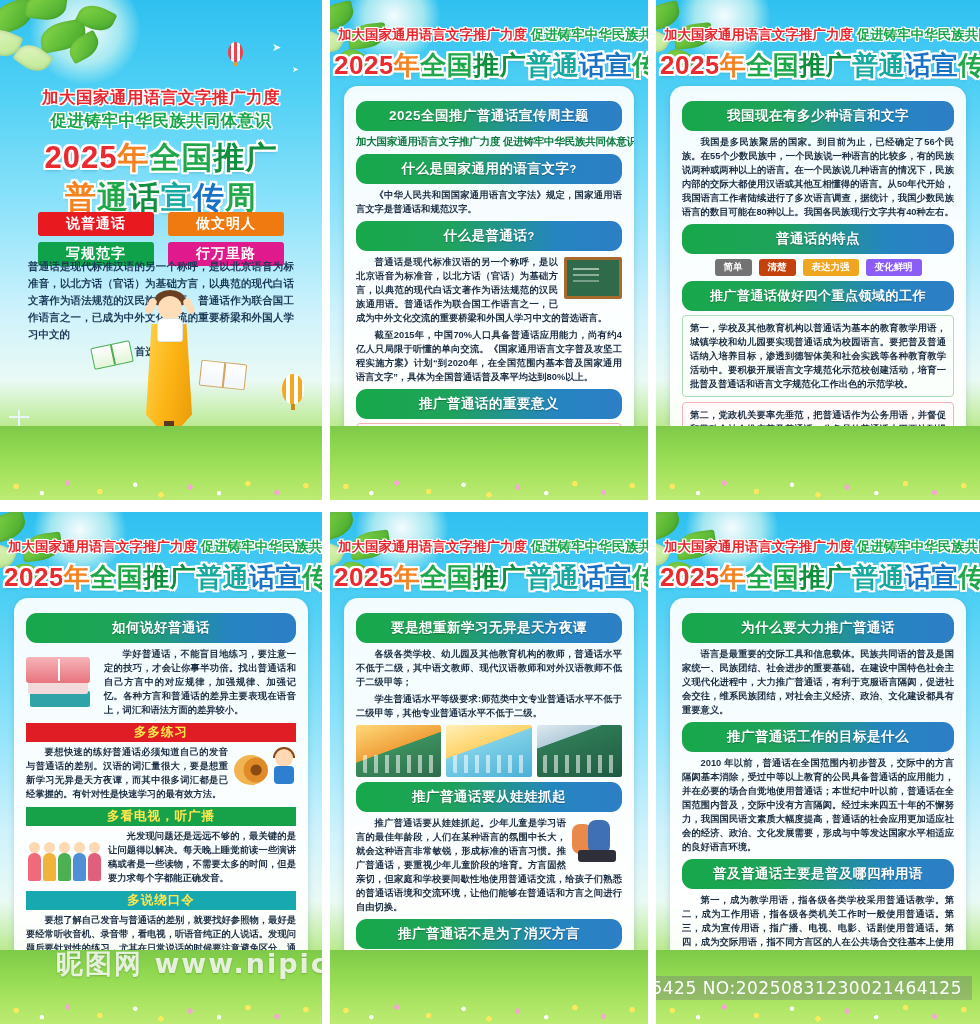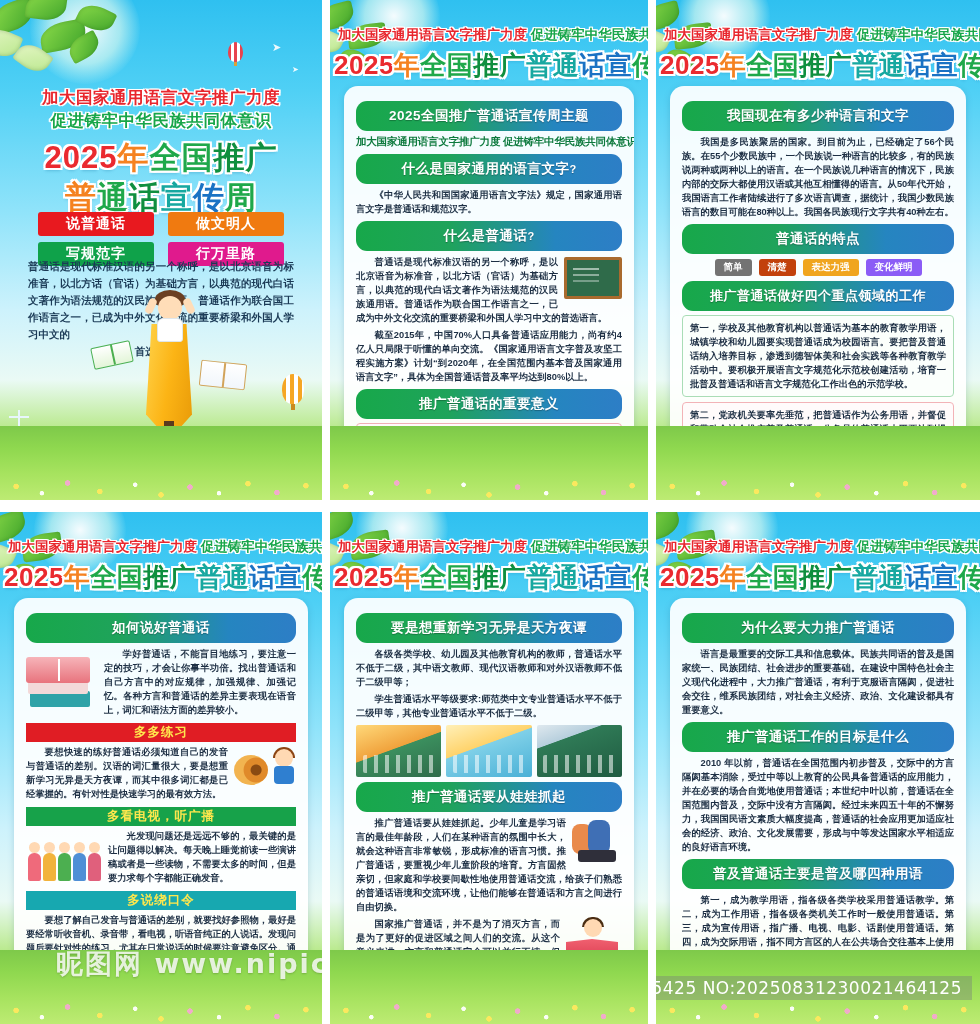--- a/index.html
+++ b/index.html
@@ -551,20 +551,21 @@
       </div>
 
       <div class="bar">推广普通话要从娃娃抓起</div>
       <div class="famkid illus">
         <div class="a"></div>
           <div class="b"></div>
           <div class="c"></div>
       </div>
       <div class="para">推广普通话要从娃娃抓起。少年儿童是学习语言的最佳年龄段，人们在某种语言的氛围中长大，就会这种语言非常敏锐，形成标准的语言习惯。推广普通话，要重视少年儿童阶段的培育。方言固然亲切，但家庭和学校要间歇性地使用普通话交流，给孩子们熟悉的普通话语境和交流环境，让他们能够在普通话和方言之间进行自由切换。</div>
 
+      <div class="bar">推广普通话不是为了消灭方言</div>
       <div class="readingkid illus">
         <div class="hr"></div>
           <div class="h"></div>
           <div class="bkk"></div>
       </div>
       <div class="para">国家推广普通话，并不是为了消灭方言，而是为了更好的促进区域之间人们的交流。从这个意义来讲，方言和普通话完全可以并行不悖。但是一些从事这方面工作的官员和专家，并没有领会其中真义，而是人为地把普通话和方言对立起来，用一种简单粗暴伤害人们情感的做法来推广普通话。这种做法，是对祖国文化、国人情感的伤害。</div>
 
     </div>
 
     <div class="trees"></div>

